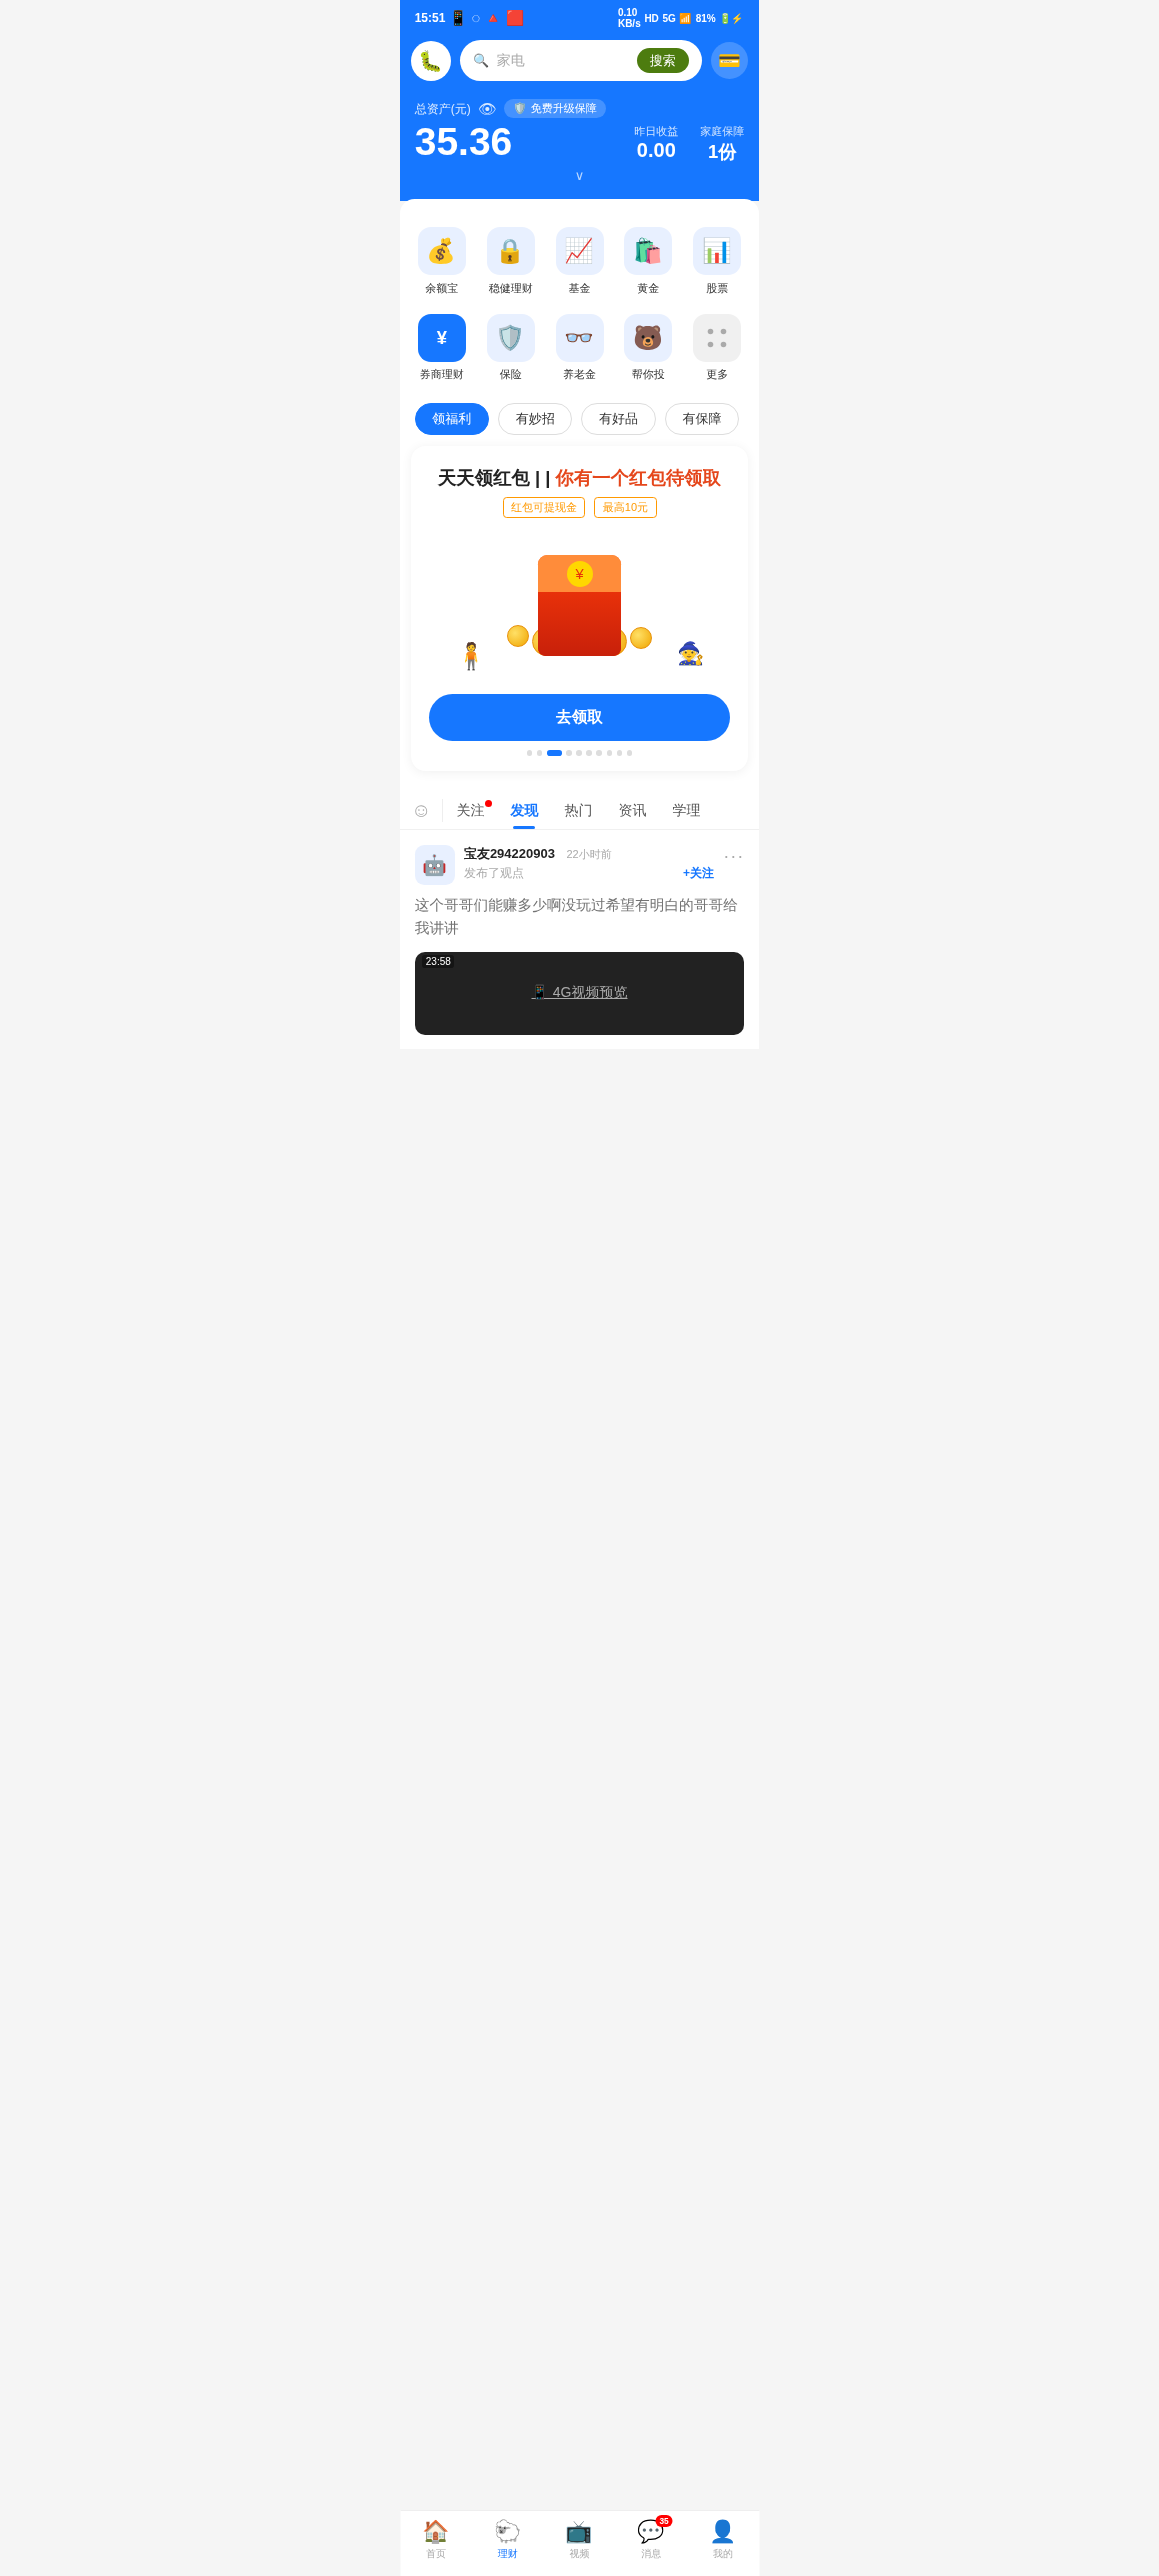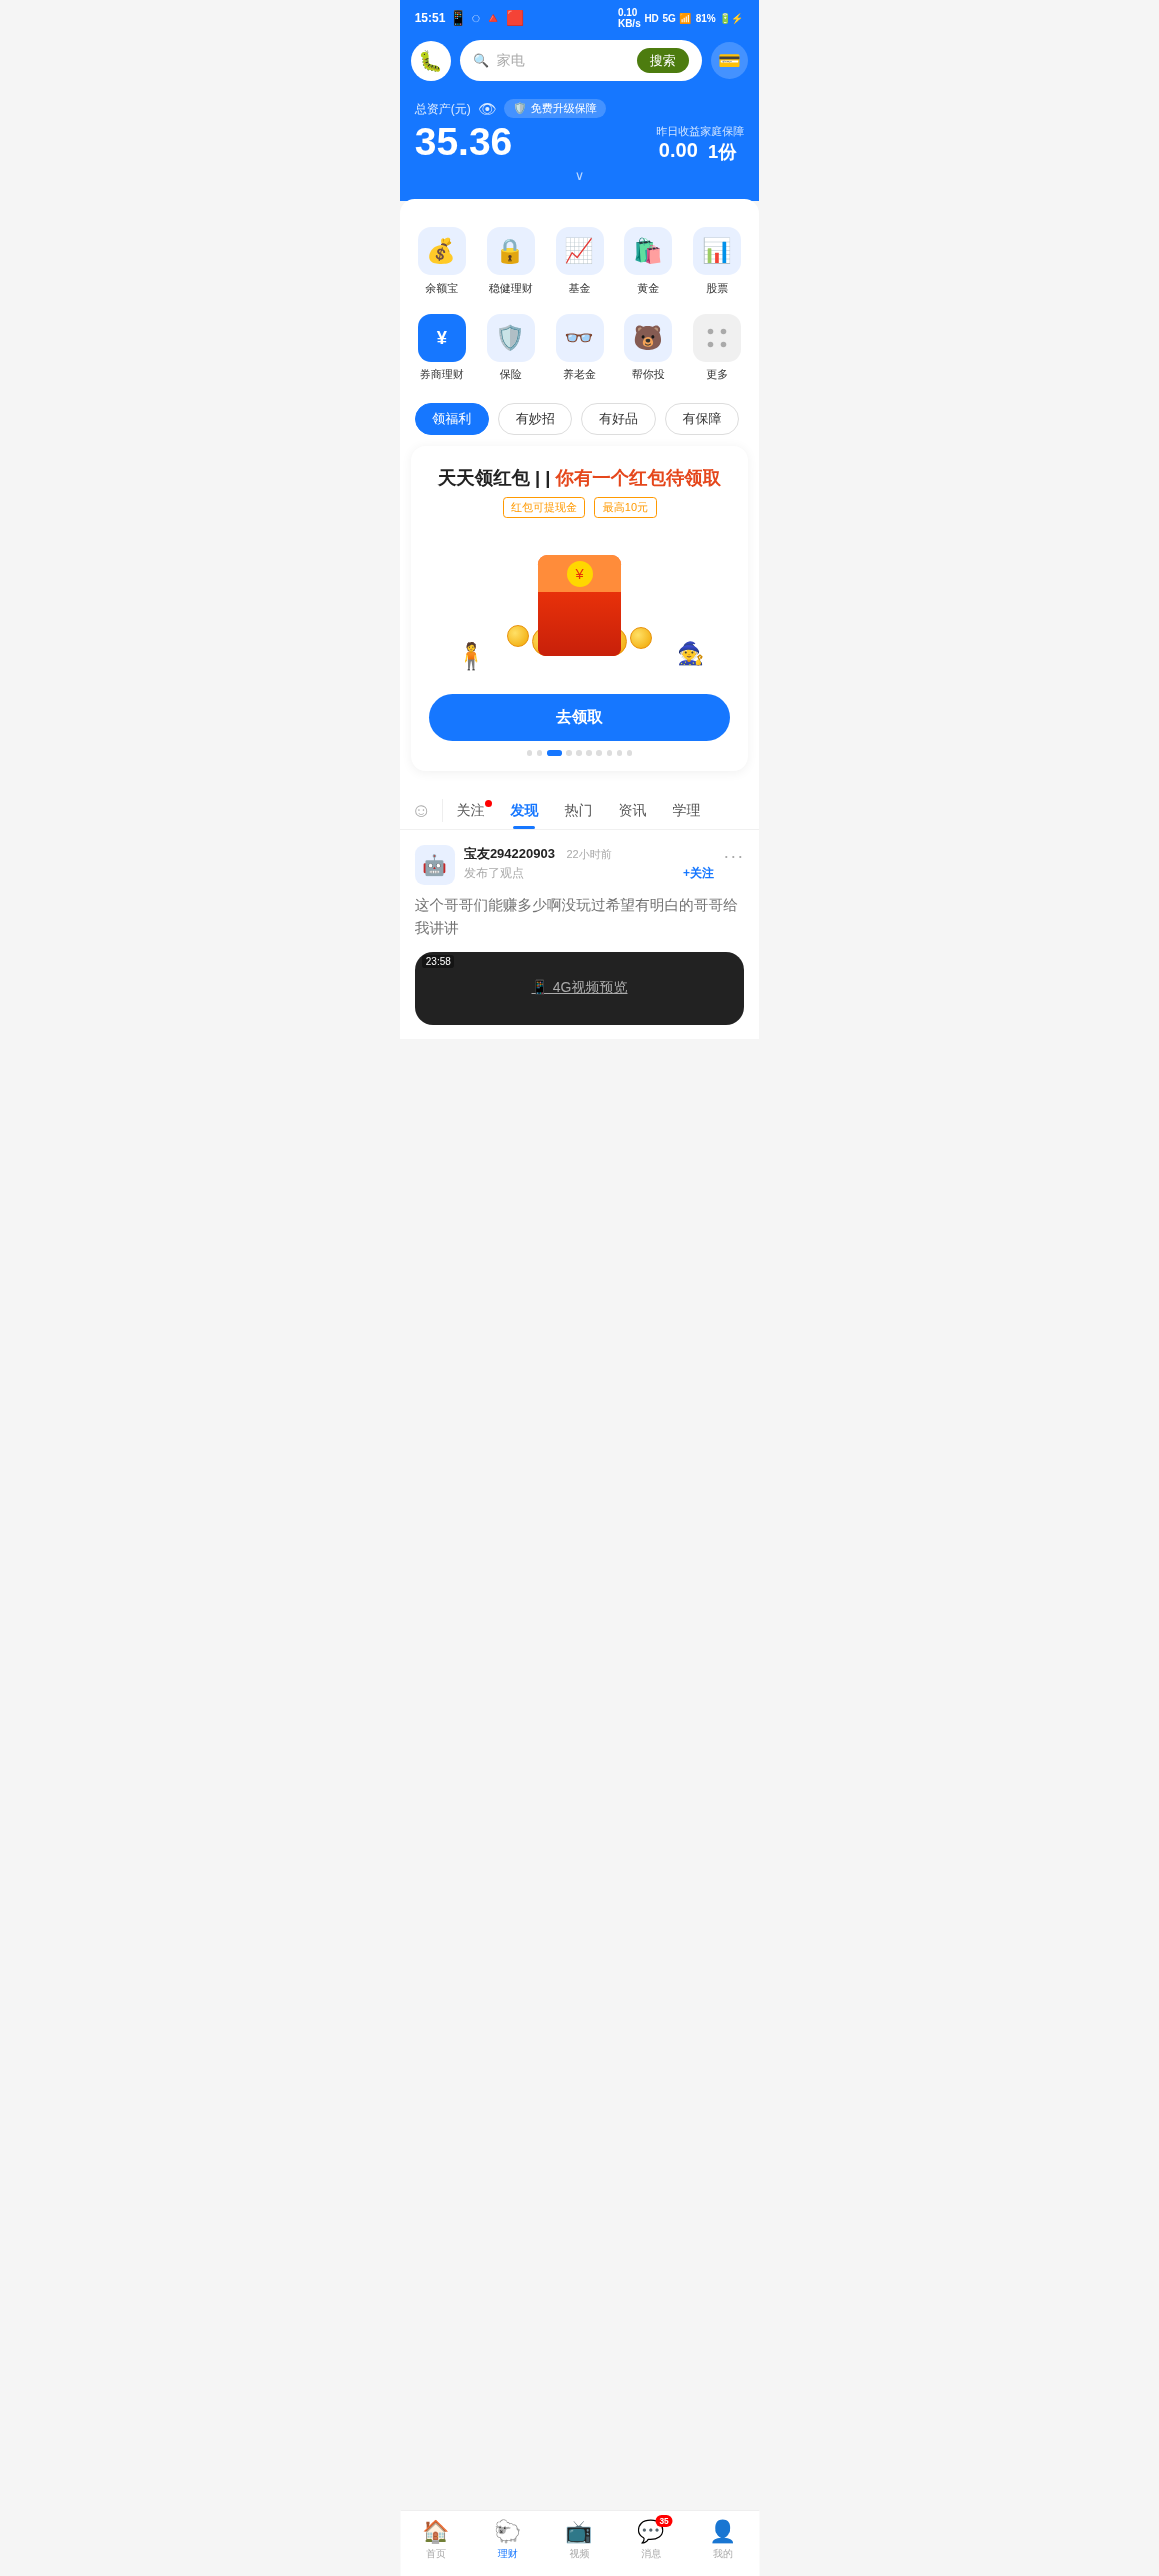--- a/index.html
+++ b/index.html
@@ -106,20 +106,21 @@
       justify-content: space-between;
     }
     .assets-main-value {
       color: white;
       font-size: 39px;
       font-weight: 700;
       line-height: 1.1;
     }
     .assets-side {
       display: flex;
+      gap: 22px;
     }
     .assets-side-item {
       text-align: center;
     }
     .assets-side-label { color: rgba(255,255,255,0.8); font-size: 11px; }
     .assets-side-value { color: white; font-size: 20px; font-weight: 600; }
     .assets-side-value-small { color: white; font-size: 18.4px; font-weight: 600; }
     .expand-arrow { text-align: center; color: rgba(255,255,255,0.7); margin-top: 3.7px; font-size: 13px; }
 
     
@@ -392,23 +393,23 @@
     }
     .feed-meta { flex: 1; }
     .feed-username { font-size: 13px; font-weight: 600; color: #222; }
     .feed-time { font-size: 11px; color: #aaa; margin-left: 7.4px; }
     .feed-action { font-size: 12px; color: #aaa; margin-top: 2px; }
     .feed-follow { color: #1677ff; font-size: 12px; }
     .feed-more { color: #aaa; font-size: 18.4px; letter-spacing: 0.9px; }
     .feed-content { font-size: 14.7px; color: #737373; line-height: 1.6; margin-bottom: 11px; }
     .feed-preview {
       width: 100%;
-      height: 73px;
+      height: 83px;
       background: #222;
-      border-radius: 18px;
+      border-radius: 10px;
       display: flex;
       align-items: center;
       justify-content: center;
       color: white;
       font-size: 11px;
       position: relative;
       overflow: hidden;
     }
     .feed-preview-time {
       position: absolute;

